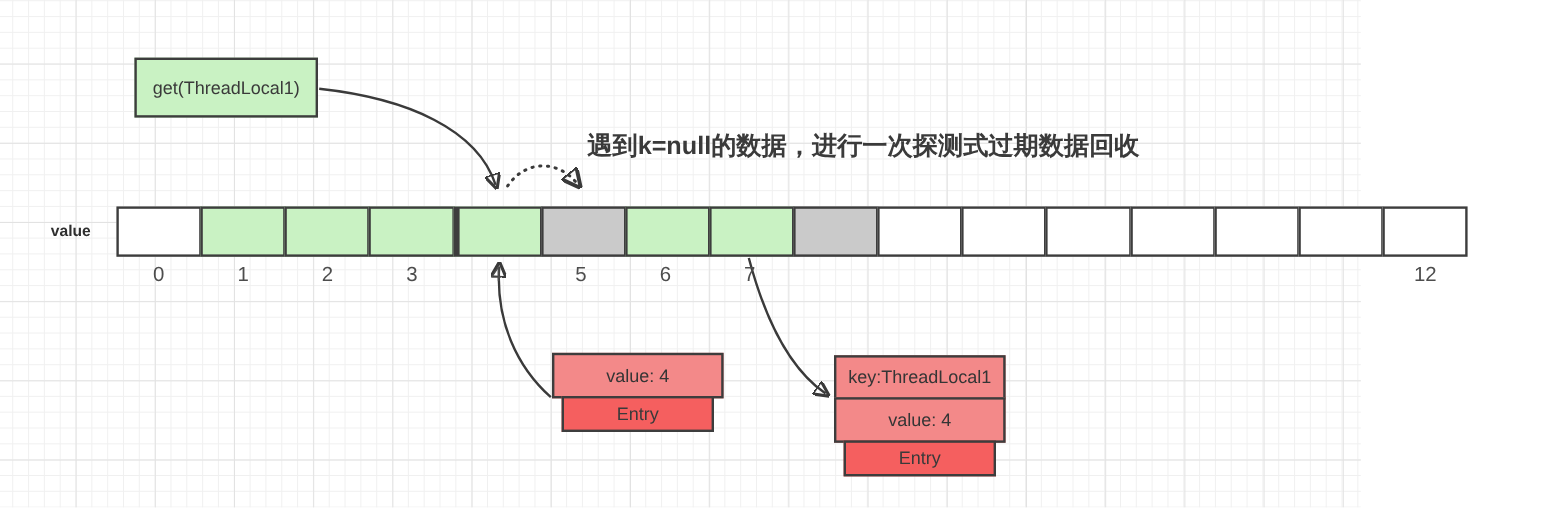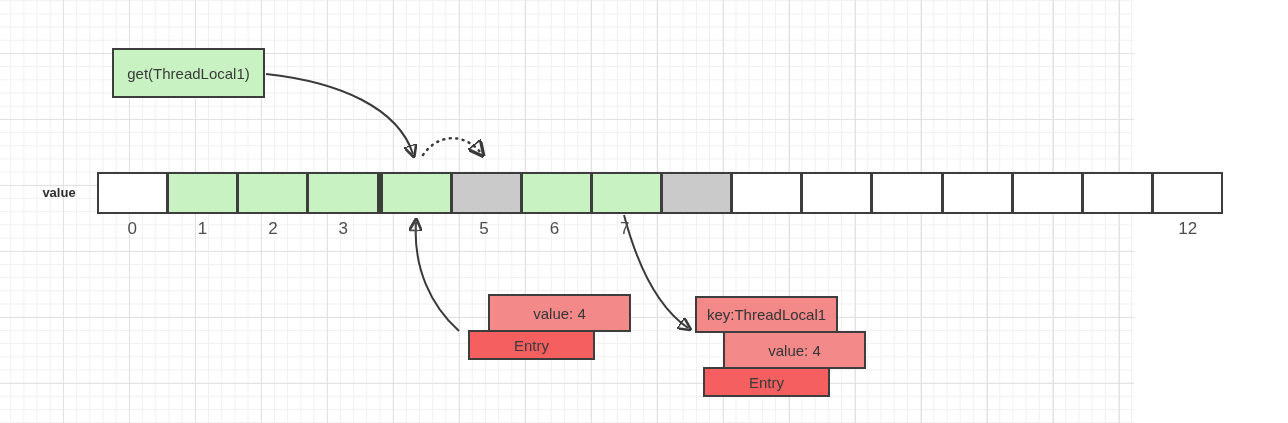--- a/index.html
+++ b/index.html
@@ -74,21 +74,21 @@
   
   .entry { width: 143px; }
   #entry-left  { left: 460px; top: 296px; }
   #entry-right { left: 695px; top: 296px; }
   .entry .key-box, .entry .value-box {
     width: 143px; background: #f38989; border: 2px solid #3d3d3d;
     display: flex; align-items: center; justify-content: center;
     font-size: 15px; color: #353535;
   }
   .entry .key-box { height: 37px; }
-  .entry .value-box { height: 38px; margin-top: -2px; margin-left: 28px; }
+  .entry .value-box { height: 38px; margin-top: -2px; }
   .entry .tag-box {
     width: 127px; height: 30px; margin: -2px 0 0 8px;
     background: #f55f5f; border: 2px solid #3d3d3d;
     display: flex; align-items: center; justify-content: center;
     font-size: 15px; color: #3a3a3a;
   }
 
   
   #arrows { left: 0; top: 0; width: 1288px; height: 423px; pointer-events: none; }
   #arrows path { fill: none; stroke: #3a3a3a; stroke-width: 2; }
@@ -112,20 +112,21 @@
     <path d="M 266,74 C 340,82 398,108 413,154" marker-end="url(#ah)"></path>
     <path class="dotted" d="M 423,155 C 438,133 465,133 481,153" marker-end="url(#ah)"></path>
     <path d="M 459,331 C 431,306 413,268 416,222" marker-end="url(#ah)"></path>
     <path d="M 624,215 C 637,264 656,306 688,328" marker-end="url(#ah)"></path>
   </svg>
 
   <div id="get-box" class="abs">
     <span>get(ThreadLocal1)</span>
   </div>
 
+  <div id="annotation-top" class="abs annotation">遇到k=null的数据，进行一次探测式过期数据回收</div>
 
   <div id="table-label" class="abs">value</div>
 
   <div id="table-row" class="abs">
       <div class="slot fill-white"></div>
       <div class="slot fill-green"></div>
       <div class="slot fill-green"></div>
       <div class="slot fill-green"></div>
       <div class="slot fill-green thick-left"></div>
       <div class="slot fill-gray"></div>

